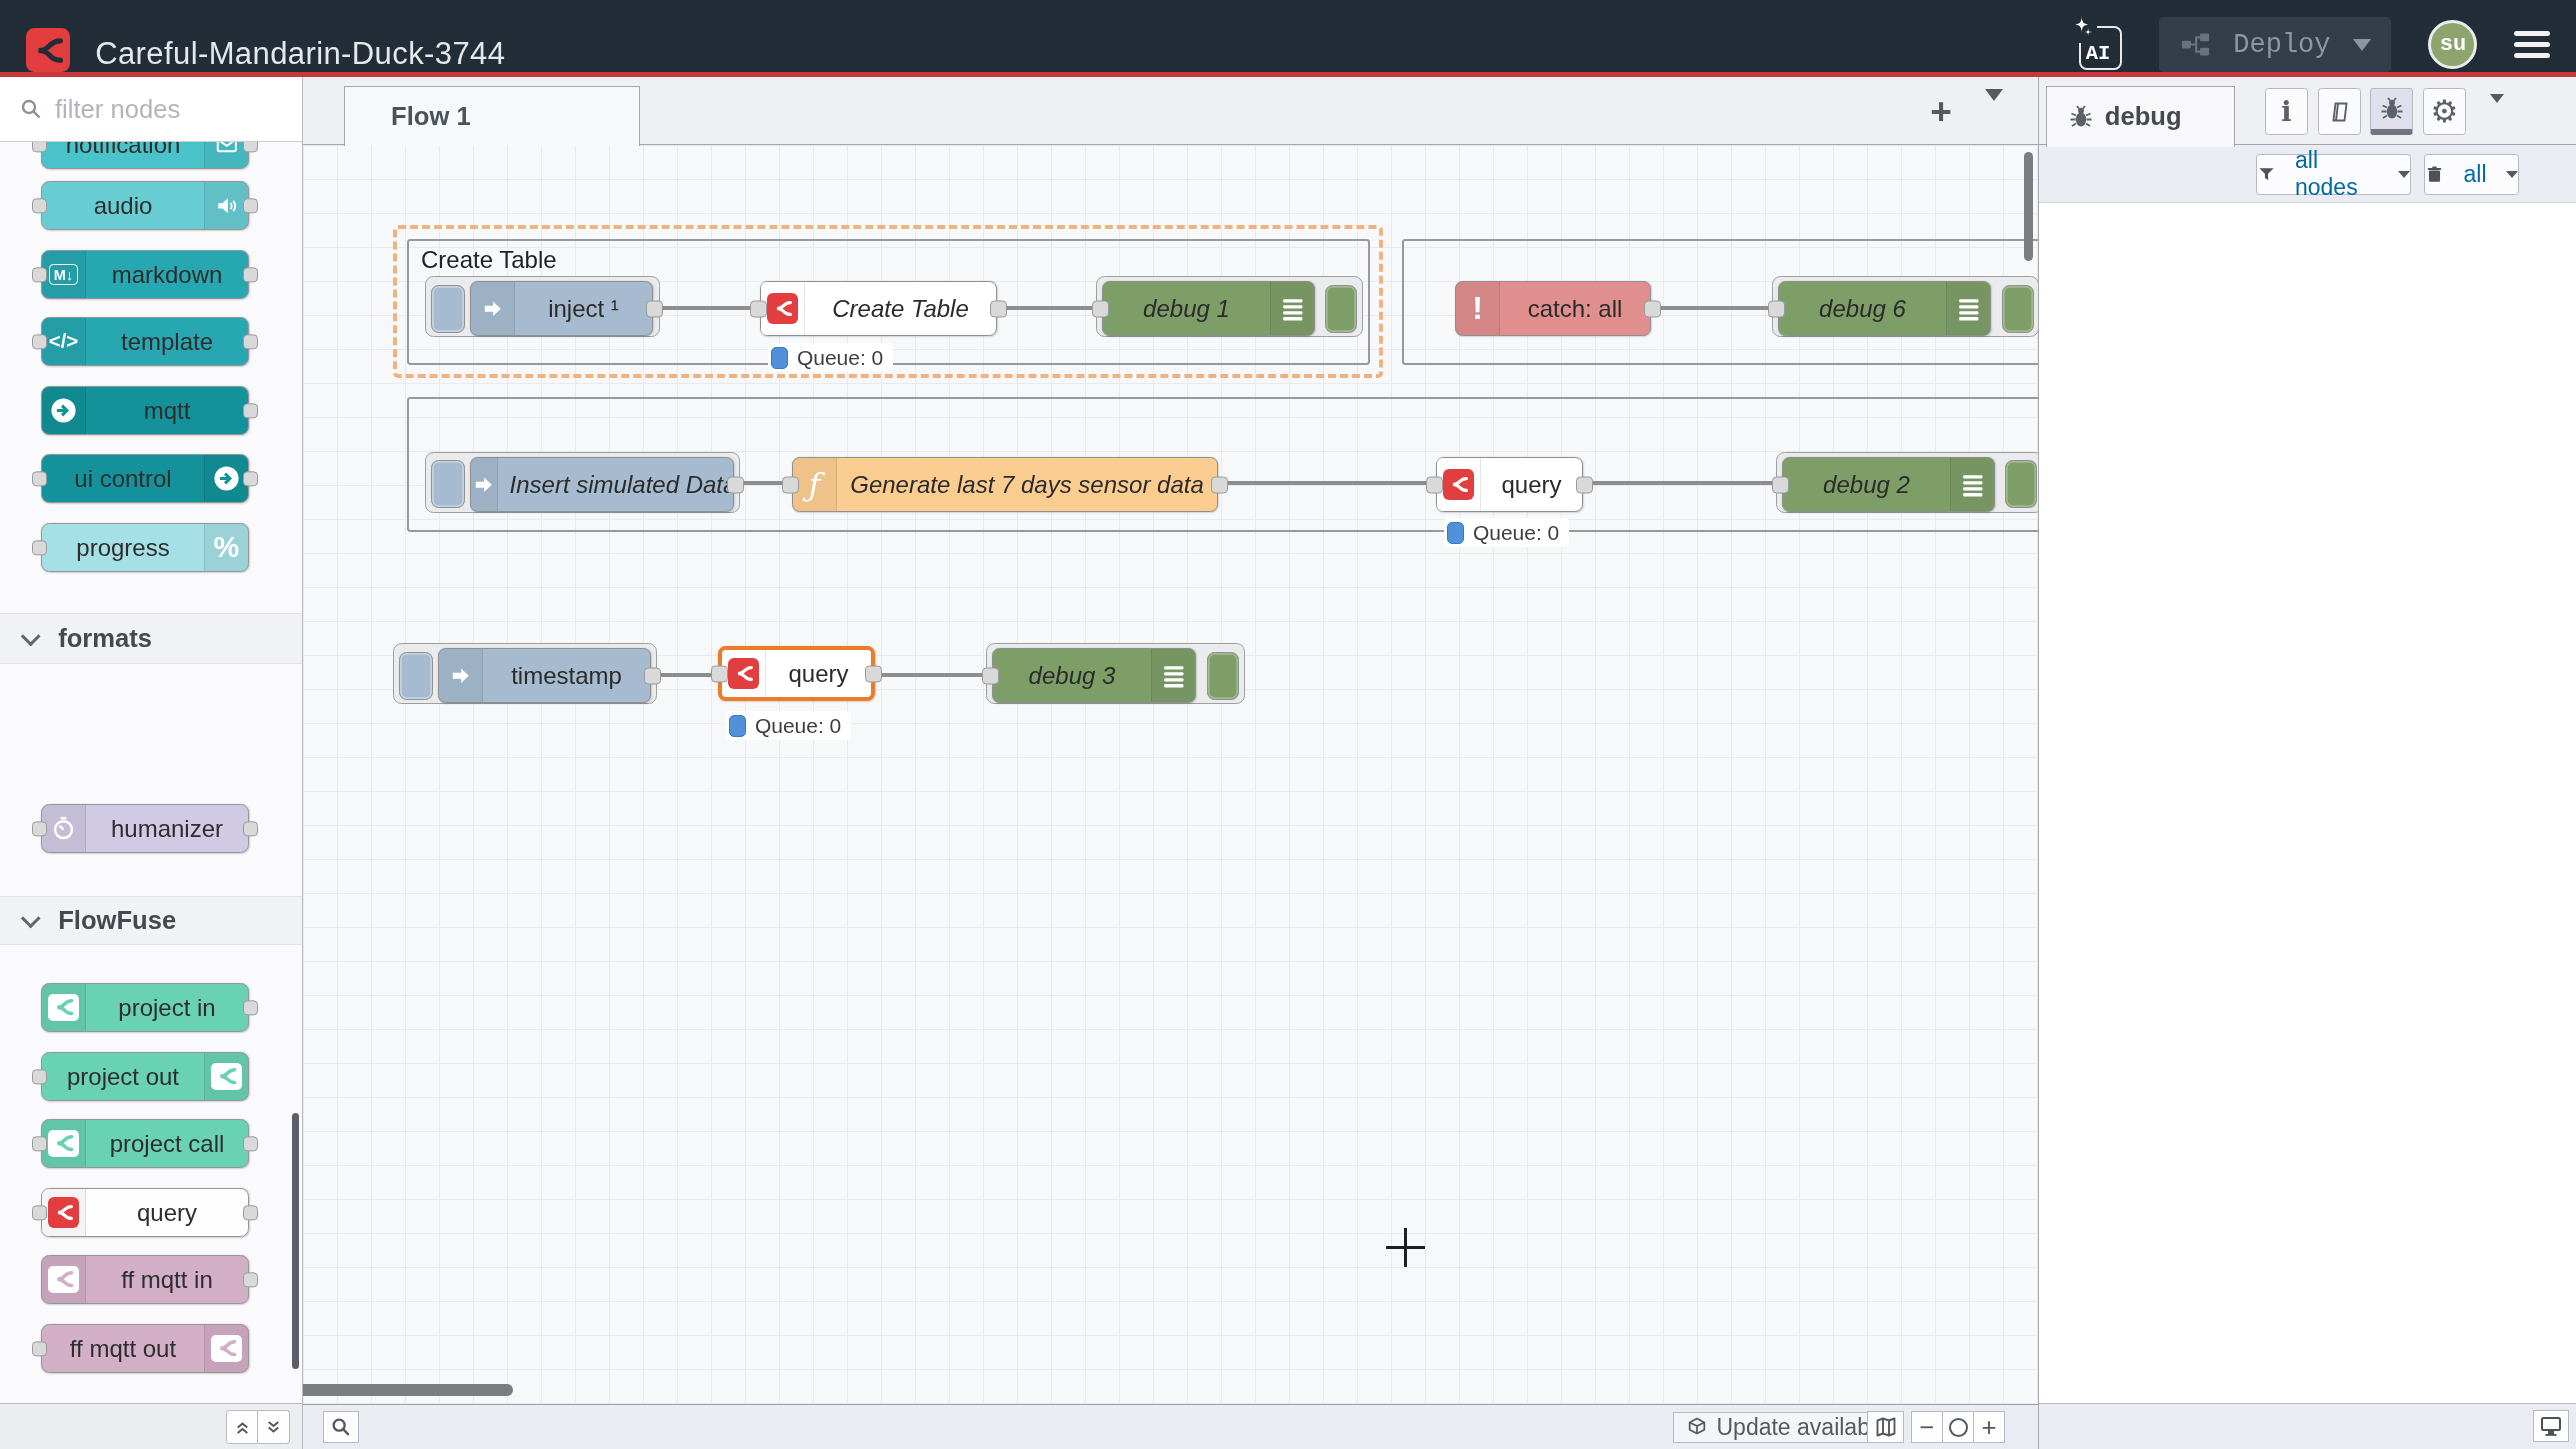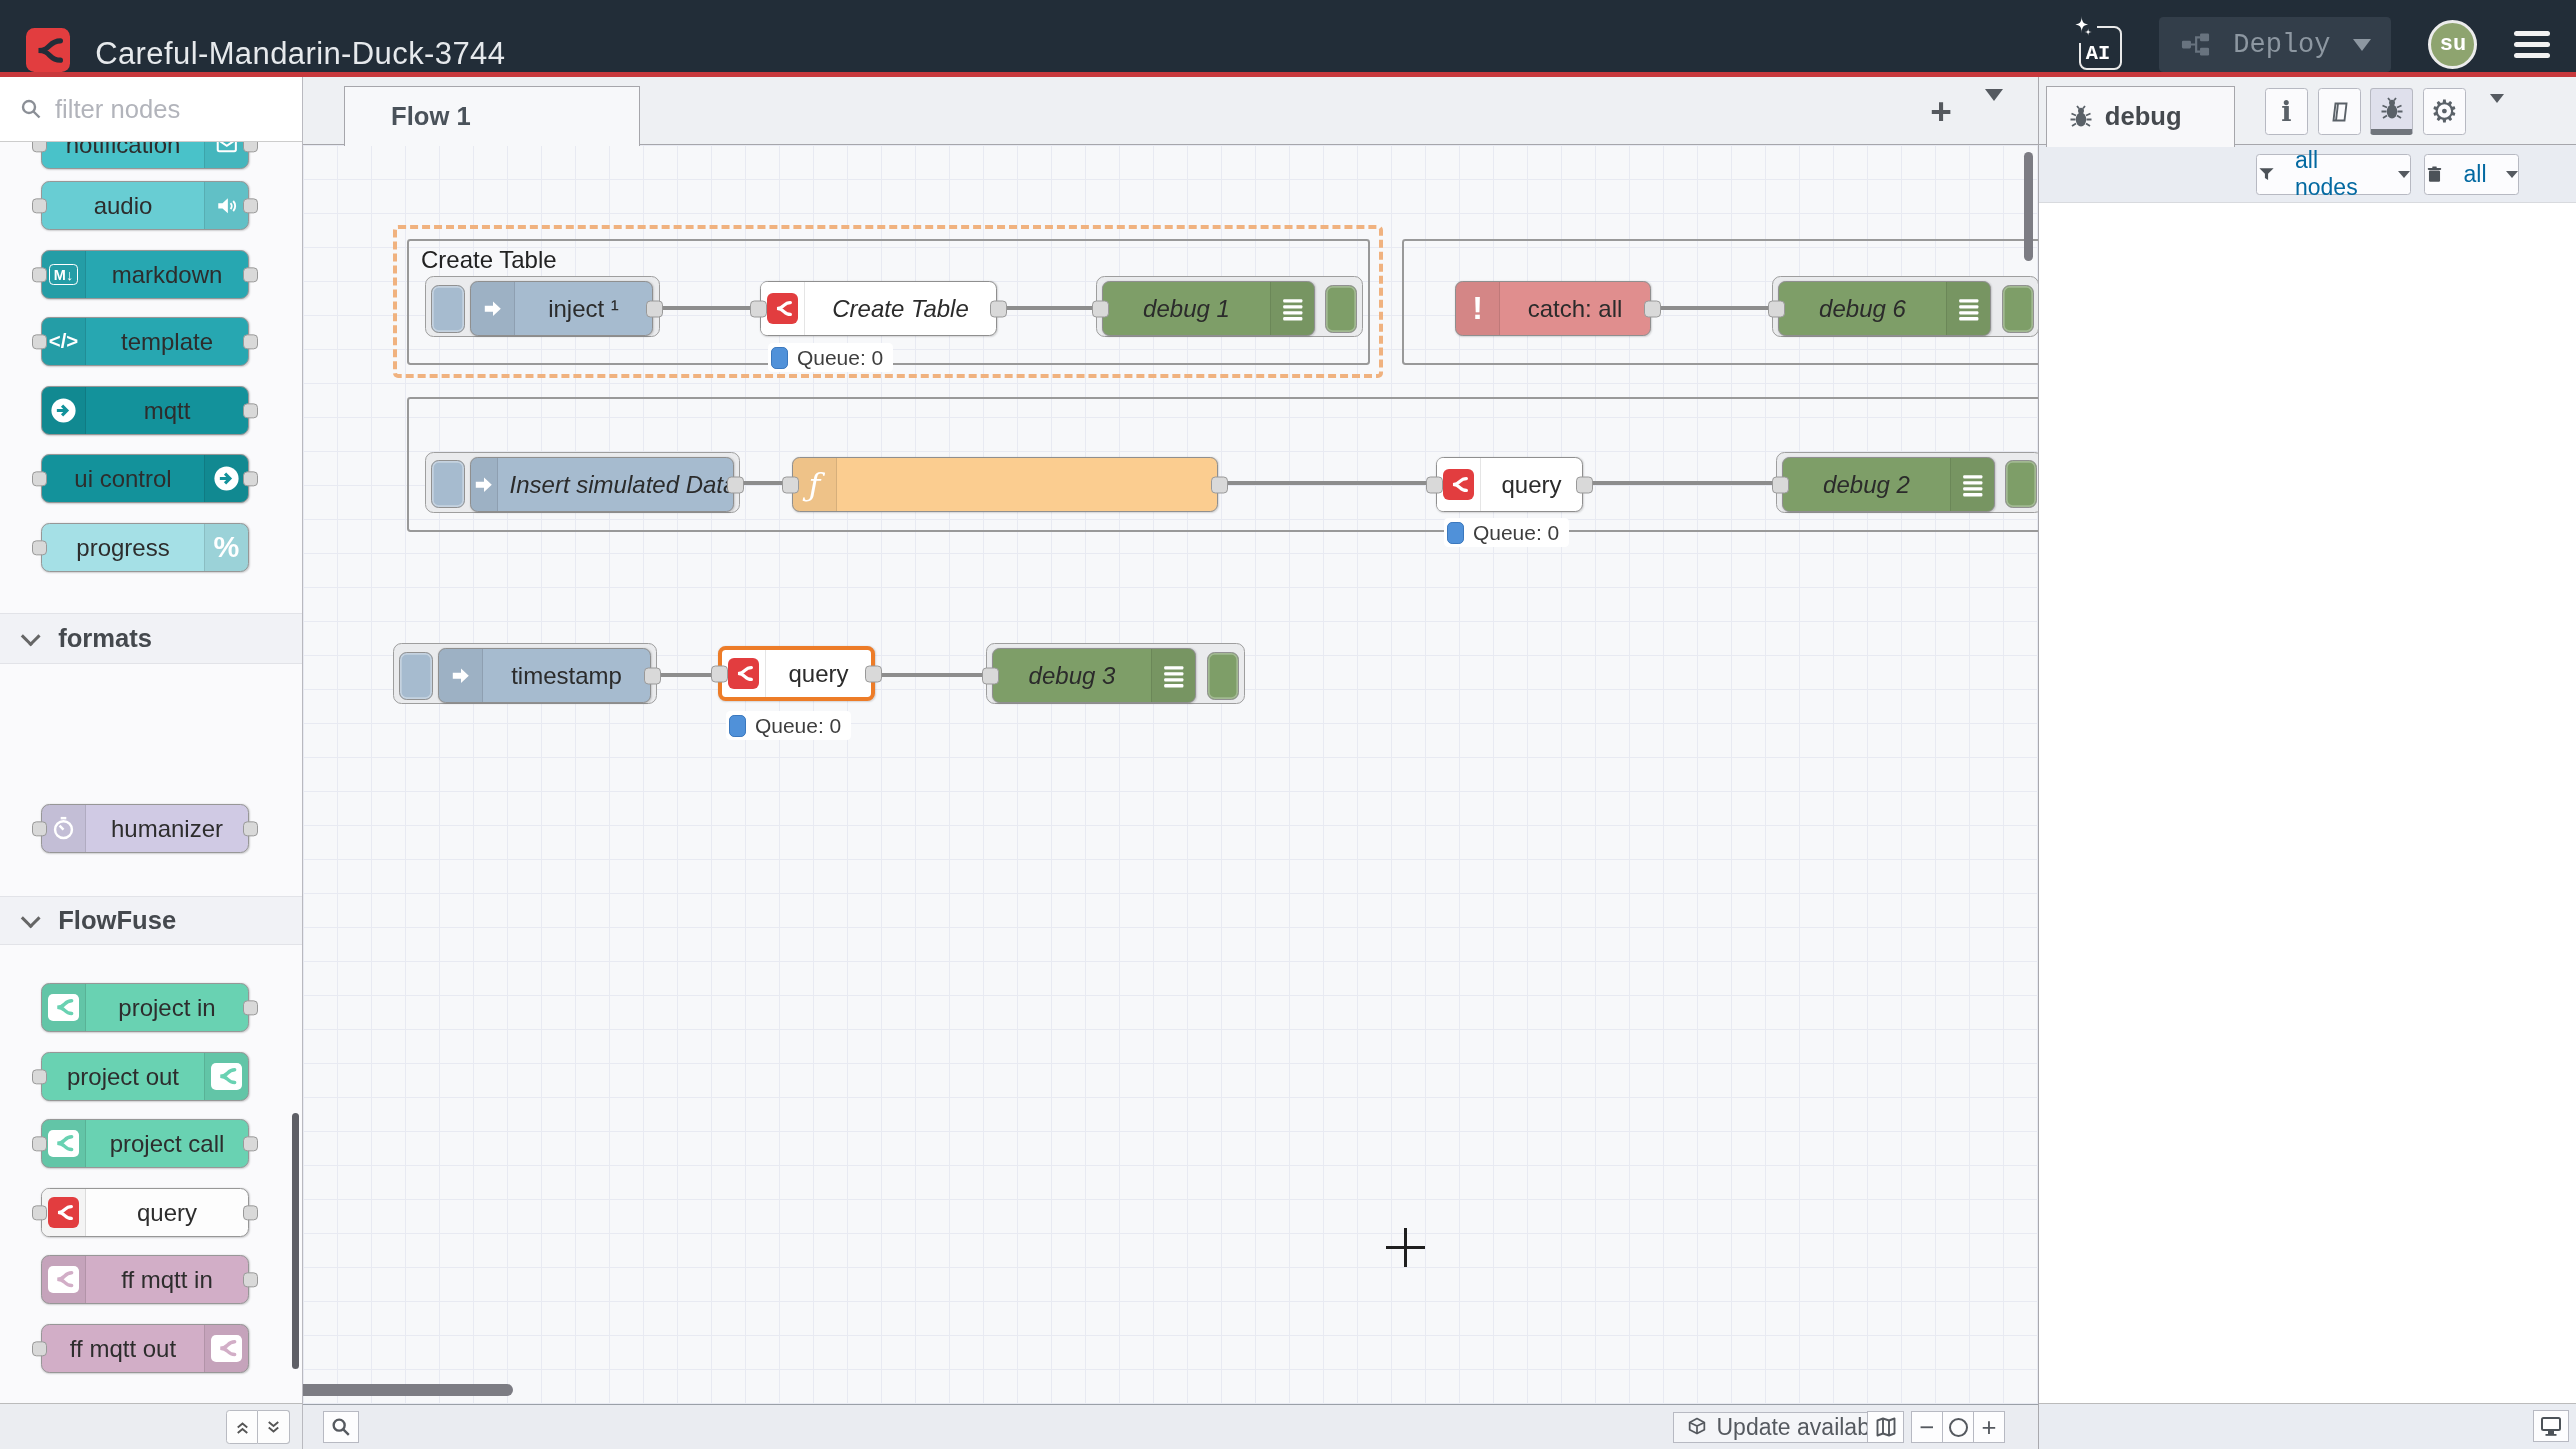--- a/index.html
+++ b/index.html
@@ -543,20 +543,21 @@
         </svg>
     </span>
     <span class="nlabel it">Insert simulated Data</span>
     <i class="port out"></i>
   </div>
 
   <div class="cnode" style="left:489px;top:312px;width:426px;background:#fbcd90">
     <span class="nicon l">
       <span class="fnglyph">ƒ</span>
     </span>
+    <span class="nlabel it">Generate last 7 days sensor data</span>
     <i class="port in"></i>
     <i class="port out"></i>
   </div>
 
   <div class="cnode" style="left:1133px;top:312px;width:147px;background:#fff">
     <span class="nicon l plain">
       <span class="redchip">
           <svg width="19" height="19" viewBox="0 0 24 24">
             <path d="M22 4.5c-9.5 0-7 7.5-17 7.5 10 0 7.5 7.5 17 7.5" fill="none" stroke="#fff" stroke-width="4" stroke-linecap="round"></path>
           </svg>

